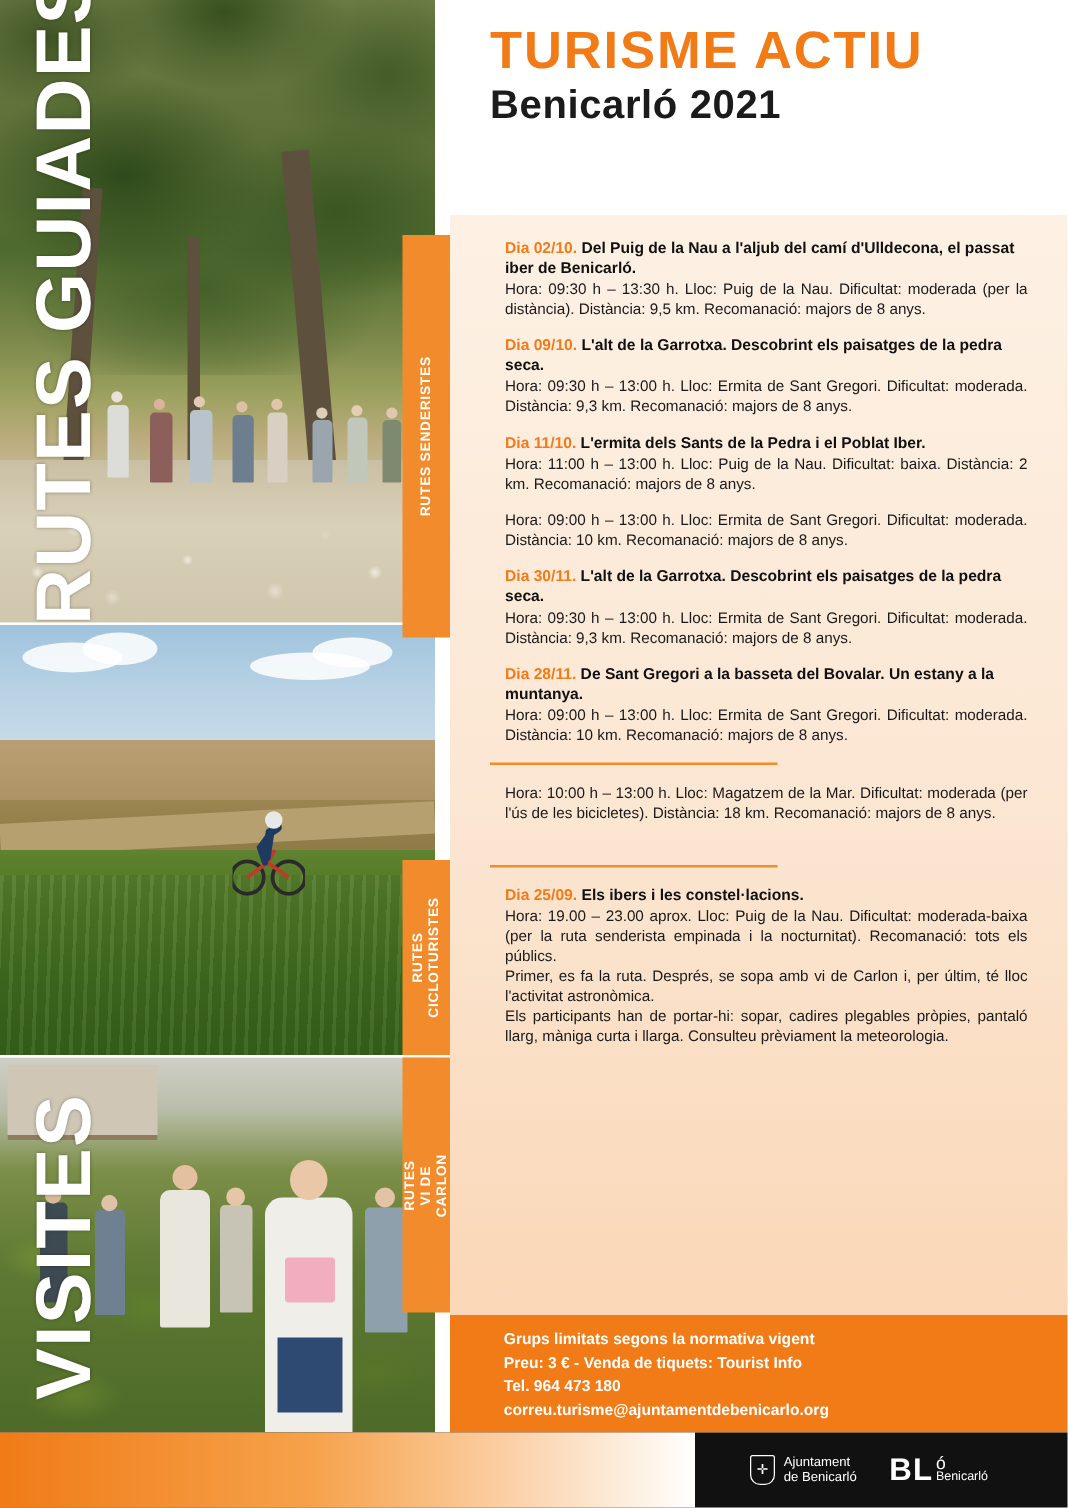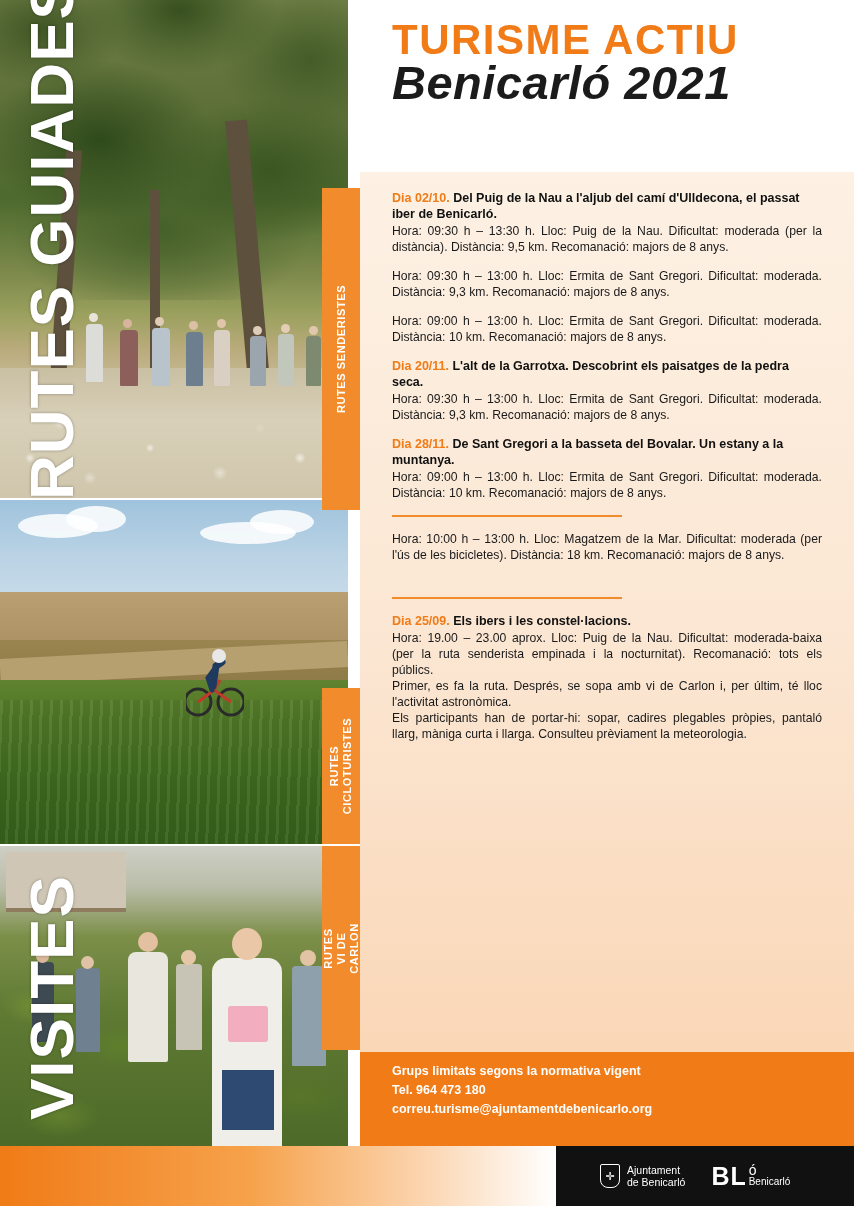--- a/index.html
+++ b/index.html
@@ -116,48 +116,47 @@
   .right-tint {
     position:absolute; left:0; top:172px; width:494px; height:880px;
     background:linear-gradient(180deg, #fdf1e4 0%, #fbe6d2 55%, #fad7b7 100%);
   }
   .header { position:absolute; left:32px; top:18px; width:440px; }
   .h-turisme {
     color:#F07B17; font-size:42px; font-weight:bold; letter-spacing:1.5px;
     line-height:44px; font-family:"Liberation Sans", sans-serif;
   }
   .h-benicarlo {
-    color:#1b1b1b; font-size:47px; font-weight:bold; line-height:42px;
+    color:#1b1b1b; font-size:32px; font-weight:bold; line-height:42px;
     letter-spacing:.5px;
-    font-style:italic;
   }
   .h-tardor {
     color:#F07B17; font-size:28px; font-weight:bold; line-height:32px;
     letter-spacing:.5px;
   }
 
   .content { position:absolute; left:32px; top:190px; width:430px; }
-  .entry { margin-bottom:13px; }
+  .entry { margin-bottom:13px;margin-left:12px; }
   .entry .title {
     font-size:12.5px; line-height:16px; color:#111; font-weight:bold;
   }
   .entry .title .day { color:#F07B17; }
   .entry .body {
     font-size:12.2px; line-height:16px; color:#1a1a1a; text-align:justify;
     margin-top:1px;
   }
   .rule { height:2px; background:#F28B2B; margin:14px 0 14px 0; width:230px; }
 
   
   .footer-band {
     position:absolute; left:360px; top:1052px; width:494px; height:94px;
     background:#F07B17; color:#ffffff;
   }
   .footer-band .line {
-    font-size:12.5px; line-height:19px; font-weight:bold; padding-left:32px;
+    font-size:12.5px; line-height:19px; font-weight:bold; padding-left:43px;
   }
   .footer-band .line:first-child { padding-top:10px; }
 
   
   .bottom-bar { position:absolute; left:0; top:1146px; width:854px; height:60px; background:#111; }
   .bottom-grad {
     position:absolute; left:0; top:1146px; width:556px; height:60px;
     background:linear-gradient(90deg,#F07B17 0%,#F6A24B 45%,#FBD3AC 75%,#ffffff 100%);
   }
   .logos { position:absolute; left:600px; top:1146px; width:254px; height:60px;
@@ -277,28 +276,39 @@
 
       <div>
         <div class="entry">
           <div class="title">
             <span class="day">Dia 02/10.</span>
             <span>Del Puig de la Nau a l'aljub del camí d'Ulldecona, el passat iber de Benicarló.</span>
           </div>
           <div class="body">Hora: 09:30 h – 13:30 h. Lloc: Puig de la Nau. Dificultat: moderada (per la distància). Distància: 9,5 km. Recomanació: majors de 8 anys.</div>
         </div>
         <div class="entry">
+          <div class="title">
+            <span class="day">Dia 09/10.</span>
+            <span>L'alt de la Garrotxa. Descobrint els paisatges de la pedra seca.</span>
+          </div>
           <div class="body">Hora: 09:30 h – 13:00 h. Lloc: Ermita de Sant Gregori. Dificultat: moderada. Distància: 9,3 km. Recomanació: majors de 8 anys.</div>
         </div>
         <div class="entry">
+          <div class="title">
+            <span class="day">Dia 11/10.</span>
+            <span>L'ermita dels Sants de la Pedra i el Poblat Iber.</span>
+          </div>
+          <div class="body">Hora: 11:00 h – 13:00 h. Lloc: Puig de la Nau. Dificultat: baixa. Distància: 2 km. Recomanació: majors de 8 anys.</div>
+        </div>
+        <div class="entry">
           <div class="body">Hora: 09:00 h – 13:00 h. Lloc: Ermita de Sant Gregori. Dificultat: moderada. Distància: 10 km. Recomanació: majors de 8 anys.</div>
         </div>
         <div class="entry">
           <div class="title">
-            <span class="day">Dia 20/11.</span>
+            <span class="day">Dia 30/11.</span>
             <span>L'alt de la Garrotxa. Descobrint els paisatges de la pedra seca.</span>
           </div>
           <div class="body">Hora: 09:30 h – 13:00 h. Lloc: Ermita de Sant Gregori. Dificultat: moderada. Distància: 9,3 km. Recomanació: majors de 8 anys.</div>
         </div>
         <div class="entry">
           <div class="title">
             <span class="day">Dia 28/11.</span>
             <span>De Sant Gregori a la basseta del Bovalar. Un estany a la muntanya.</span>
           </div>
           <div class="body">Hora: 09:00 h – 13:00 h. Lloc: Ermita de Sant Gregori. Dificultat: moderada. Distància: 10 km. Recomanació: majors de 8 anys.</div>
@@ -325,20 +335,21 @@
 Primer, es fa la ruta. Després, se sopa amb vi de Carlon i, per últim, té lloc l'activitat astronòmica.
 Els participants han de portar-hi: sopar, cadires plegables pròpies, pantaló llarg, màniga curta i llarga. Consulteu prèviament la meteorologia.</div>
         </div>
       </div>
 
     </div>
   </div>
 
   <div class="footer-band">
     <div class="line">Grups limitats segons la normativa vigent</div>
+    <div class="line">Preu: 3 € - Venda de tiquets: Tourist Info</div>
     <div class="line">Tel. 964 473 180</div>
     <div class="line">correu.turisme@ajuntamentdebenicarlo.org</div>
   </div>
 
   <div class="bottom-bar"></div>
   <div class="bottom-grad"></div>
   <div class="logos">
     <div class="logo-ajt">
       <div class="crest">✛</div>
       <div class="txt">

